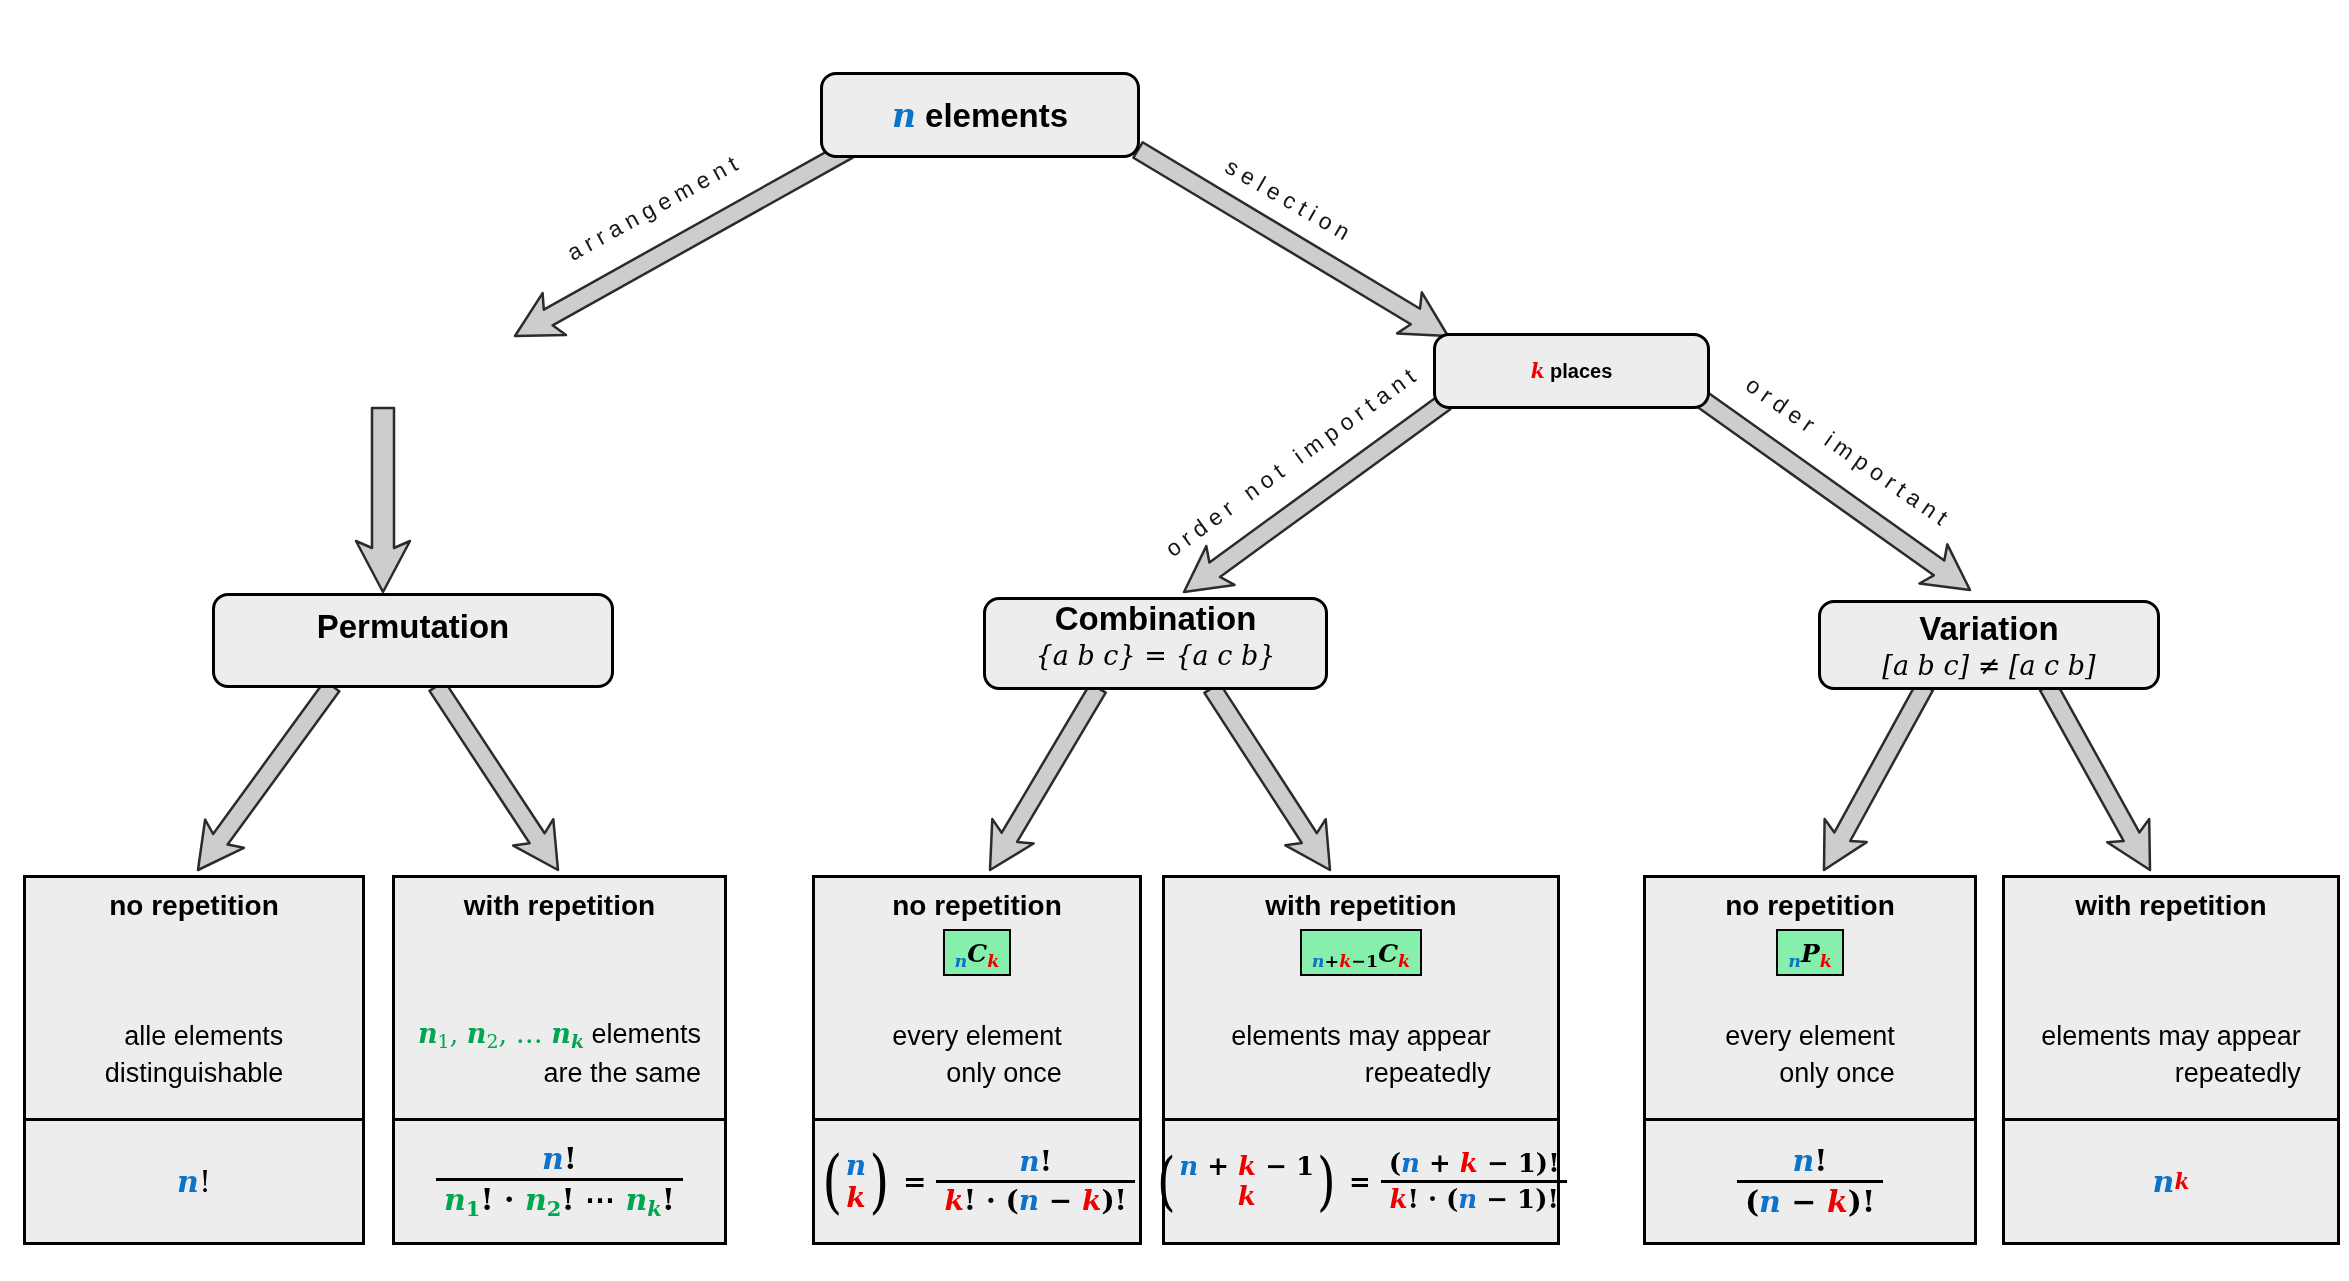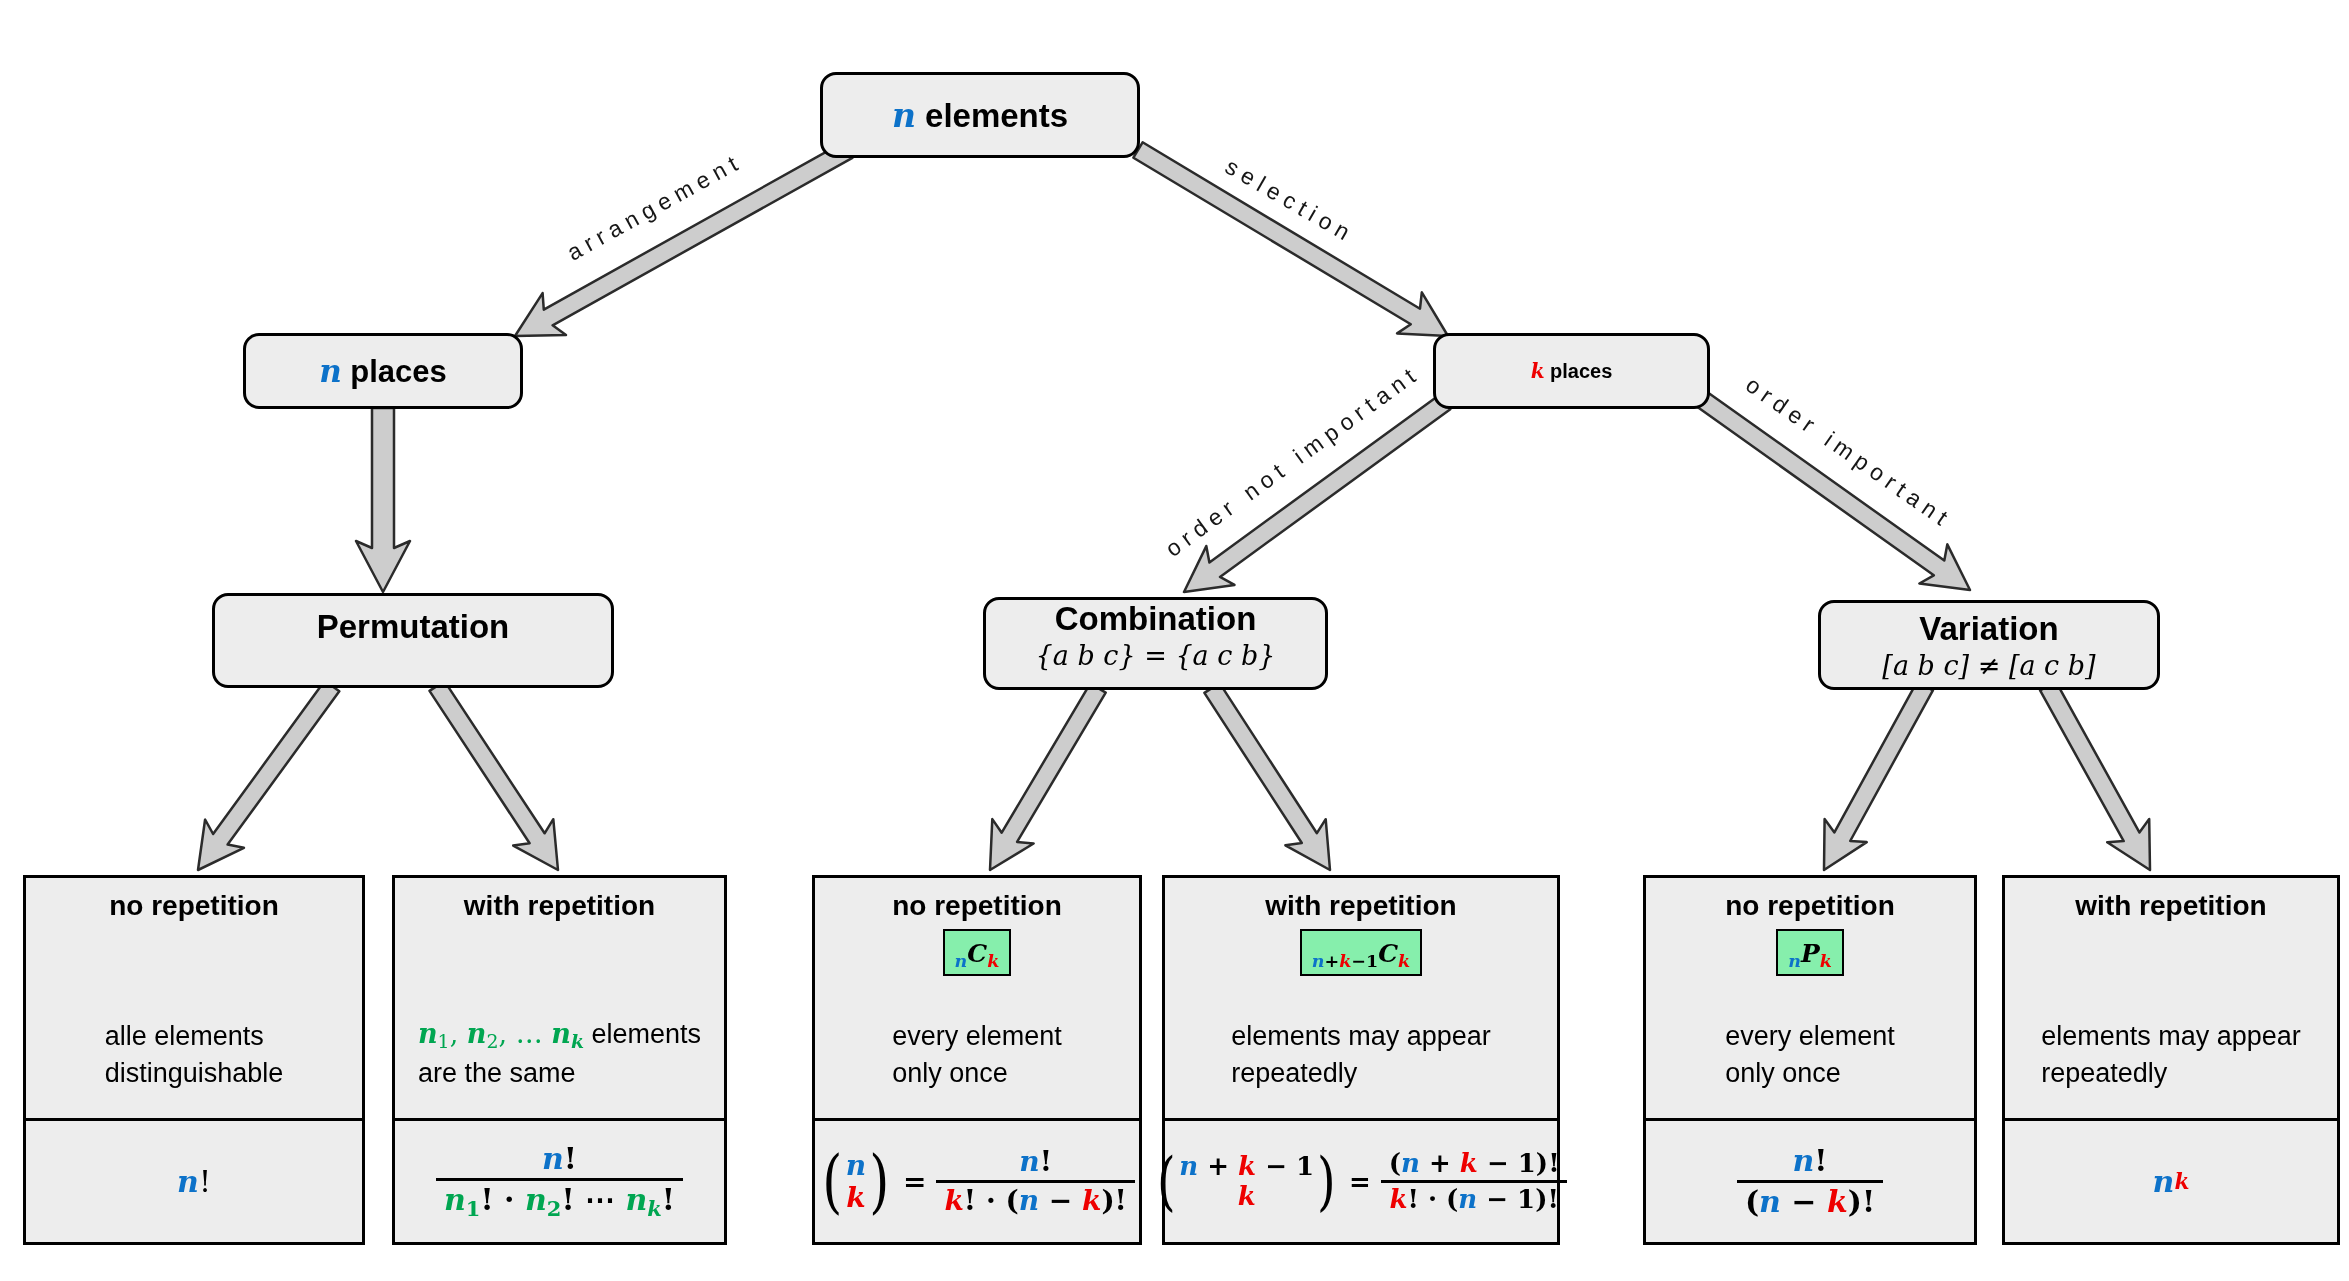--- a/index.html
+++ b/index.html
@@ -39,21 +39,21 @@
   .leaf{
     position:absolute;top:875px;height:370px;background:#ededed;border:3px solid #000;
     box-sizing:border-box;display:flex;flex-direction:column;
   }
   .leaf-top{height:240px;display:flex;flex-direction:column;align-items:center;box-sizing:border-box;}
   .leaf-title{font-weight:bold;font-size:28px;margin-top:12px;white-space:nowrap;}
   .badge{
     display:inline-block;border:2px solid #000;background:#86efac;margin-top:7px;
     padding:8px 10px 3px 10px;font-size:25px;font-family:"DejaVu Serif",serif;white-space:nowrap;
   }
-  .desc{margin-top:auto;margin-bottom:26px;text-align:left;font-size:27px;line-height:1.38;}
+  .desc{margin-top:auto;margin-bottom:26px;text-align:right;font-size:27px;line-height:1.38;}
   .leaf-bottom{
     flex:1;border-top:3px solid #000;display:flex;align-items:center;justify-content:center;
   }
   #leaf-1{left:23px;width:342px;}
   #leaf-2{left:392px;width:335px;}
   #leaf-3{left:812px;width:330px;}
   #leaf-4{left:1162px;width:398px;}
   #leaf-5{left:1643px;width:334px;}
   #leaf-6{left:2002px;width:338px;}
 
@@ -98,23 +98,20 @@
 
   <div class="node center" id="node-root">
     <div class="title"><span class="mv blue">n</span><span> elements</span></div>
   </div>
 
   <div class="edge-label" style="left:655px;top:207px;transform:translate(-50%,-50%) rotate(-29deg);">arrangement</div>
   <div class="edge-label" style="left:1290px;top:201px;transform:translate(-50%,-50%) rotate(30deg);">selection</div>
   <div class="edge-label" style="left:1293px;top:461px;transform:translate(-50%,-50%) rotate(-36deg);">order not important</div>
   <div class="edge-label" style="left:1849px;top:453px;transform:translate(-50%,-50%) rotate(35deg);">order important</div>
 
-  <div class="node center" id="node-nplaces">
-    <div class="title" style="font-size:31px;"><span class="mv blue">n</span><span> places</span></div>
-  </div>
   <div class="node center" id="node-kplaces">
     <div class="title" style="font-size:20px;"><span class="mv red">k</span><span> places</span></div>
   </div>
 
   <div class="node" id="node-perm">
     <div class="title">Permutation</div>
   </div>
   <div class="node" id="node-comb">
     <div class="title">Combination</div>
     <div class="example">{a b c} = {a c b}</div>

